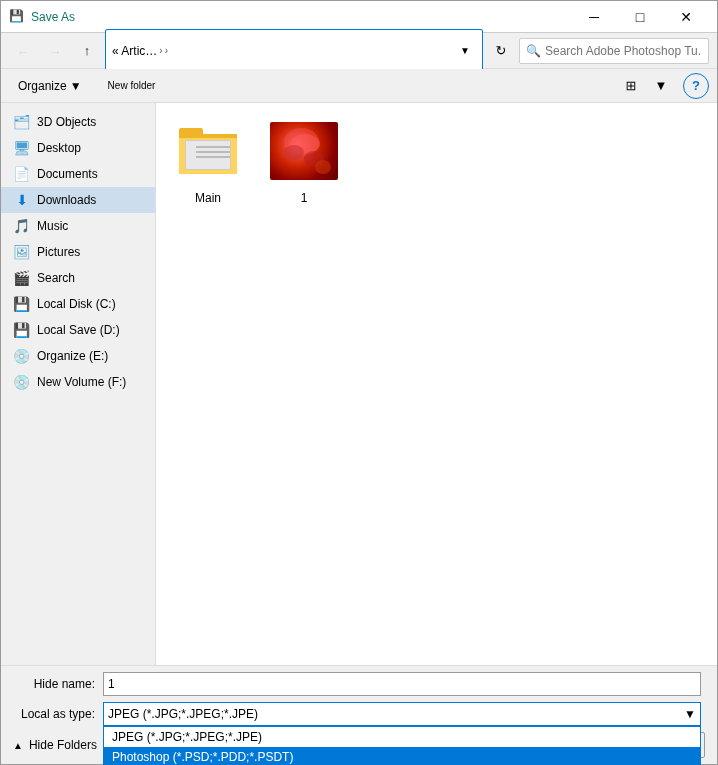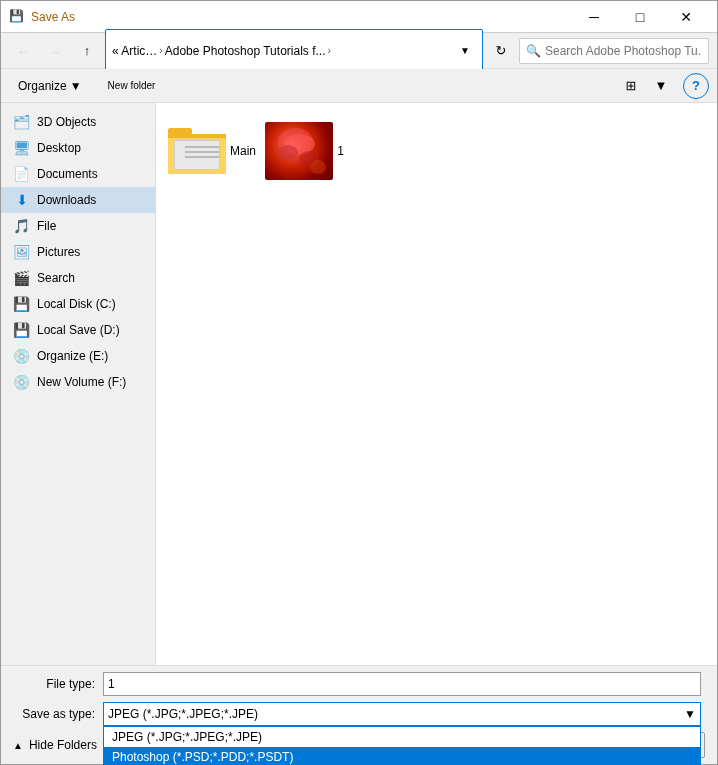--- a/index.html
+++ b/index.html
@@ -16,21 +16,21 @@
     .title-bar {
       background: #fff;
       border-bottom: 1px solid #ccc;
       display: flex;
       align-items: center;
       padding: 0 8px;
       height: 32px;
       user-select: none;
     }
     .title-bar-icon { width: 16px; height: 16px; margin-right: 6px; }
-    .title-bar-title { flex: 1; font-size: 12px; color: #a16207; }
+    .title-bar-title { flex: 1; font-size: 12px; color: #0f766e; }
     .title-bar-buttons { display: flex; gap: 0; }
     .title-bar-btn {
       width: 46px; height: 32px;
       border: none; background: transparent;
       font-size: 14px; cursor: pointer;
       display: flex; align-items: center; justify-content: center;
     }
 
     .toolbar {
       background: #f0f0f0;
@@ -161,21 +161,21 @@
       flex: 1;
       background: #fff;
       overflow: auto;
       padding: 12px;
     }
     .files-grid {
       display: flex; flex-wrap: wrap; gap: 16px;
     }
     .file-item {
       width: 80px;
-      display: flex; flex-direction: row; align-items: center;
+      display: flex; flex-direction: column; align-items: center;
       gap: 4px; cursor: pointer;
     }
     .file-icon-wrap {
       width: 72px; height: 72px;
       display: flex; align-items: center; justify-content: center;
       border-radius: 2px;
     }
     .file-label { font-size: 12px; text-align: center; color: #000; }
 
     
@@ -318,21 +318,20 @@
   </div>
 
   <div class="toolbar">
     <button class="toolbar-btn" disabled="">←</button>
     <button class="toolbar-btn" disabled="">→</button>
     <button class="toolbar-btn">↑</button>
     <div class="address-bar">
       <div class="address-parts">
         <span>«  Artic…</span>
         <span class="address-chevron">›</span>
-        <span>Adobe Photoshop Tutorials f...</span>
         <span class="address-chevron">›</span>
       </div>
       <button class="address-dropdown-btn">▼</button>
     </div>
     <button class="refresh-btn">↻</button>
     <div class="search-bar">
       <span style="color:#888; font-size:12px;">🔍</span>
       <input type="text" placeholder="Search Adobe Photoshop Tu..." style="">
     </div>
   </div>
@@ -365,21 +364,21 @@
       <div class="sidebar-item">
         <span class="sidebar-icon" style="color:#4a9fd4;">📄</span>
         <span class="sidebar-label">Documents</span>
       </div>
       <div class="sidebar-item active">
         <span class="sidebar-icon" style="color:#0078d7;">⬇</span>
         <span class="sidebar-label">Downloads</span>
       </div>
       <div class="sidebar-item">
         <span class="sidebar-icon" style="color:#e0a000;">🎵</span>
-        <span class="sidebar-label">File</span>
+        <span class="sidebar-label">Music</span>
       </div>
       <div class="sidebar-item">
         <span class="sidebar-icon" style="color:#4a9fd4;">🖼</span>
         <span class="sidebar-label">Pictures</span>
       </div>
       <div class="sidebar-item">
         <span class="sidebar-icon" style="color:#4a9fd4;">🎬</span>
         <span class="sidebar-label">Search</span>
       </div>
       <div class="sidebar-item">
@@ -431,26 +430,26 @@
             </div>
           </div>
           <span class="file-label">1</span>
         </div>
       </div>
     </div>
   </div>
 
   <div class="bottom-area">
     <div class="file-name-row">
-      <span class="field-label">File type:</span>
+      <span class="field-label">Hide name:</span>
       <input class="file-name-input" type="text" value="1" style="">
       <span style="width:4px;"></span>
     </div>
     <div class="file-type-row">
-      <span class="field-label">Save as type:</span>
+      <span class="field-label">Local as type:</span>
       <div class="file-type-select-container">
         <div class="file-type-display">
           <span>JPEG (*.JPG;*.JPEG;*.JPE)</span>
           <span>▼</span>
         </div>
         <div class="dropdown-list">
           <div class="dropdown-item">JPEG (*.JPG;*.JPEG;*.JPE)</div>
           <div class="dropdown-item selected">Photoshop (*.PSD;*.PDD;*.PSDT)</div>
 
         </div>

